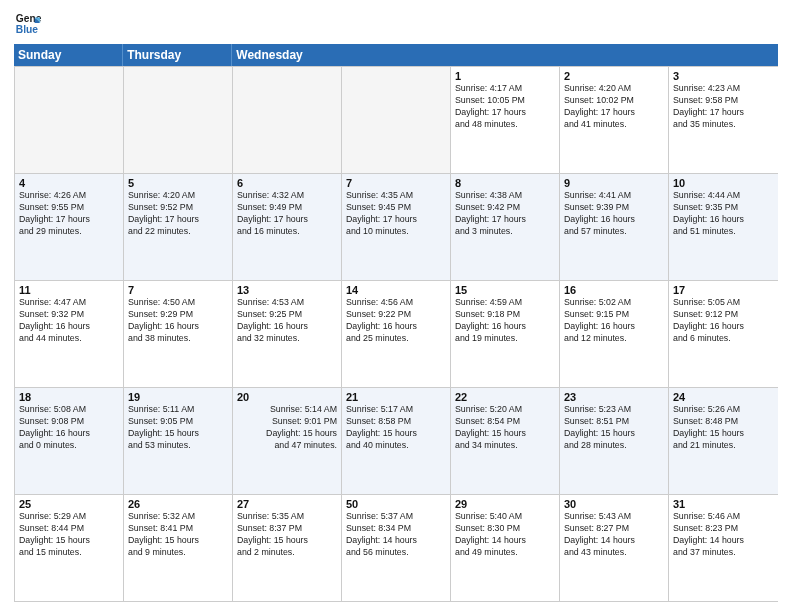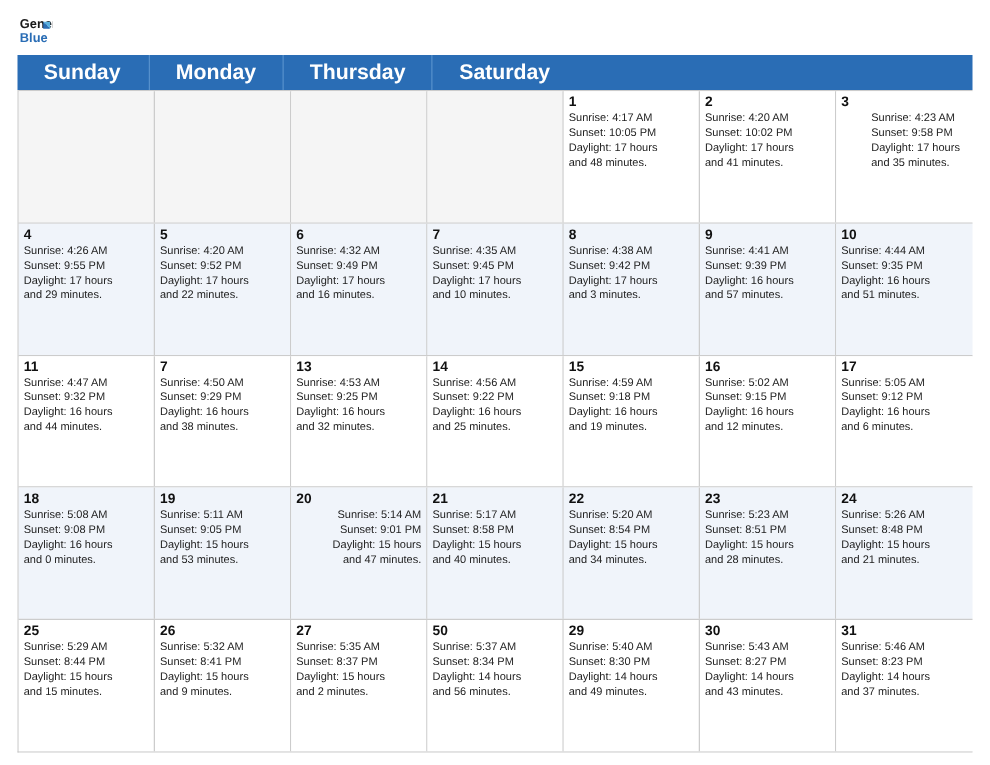--- a/index.html
+++ b/index.html
@@ -56,23 +56,23 @@
       display: flex;
       flex-direction: column;
     }
     .cal-header-row {
       display: grid;
       grid-template-columns: repeat(7, 1fr);
       background: #2a6db5;
       color: white;
     }
     .cal-header-cell {
-      font-size: 17px;
+      font-size: 12px;
       font-weight: bold;
-      padding: 4px 21px;
+      padding: 4px 4px;
       text-align: left;
       border-right: 1px solid #5590cc;
     }
     .cal-header-cell:last-child { border-right: none; }
     .cal-body {
       flex: 1;
       display: flex;
       flex-direction: column;
       border-left: 1px solid #ccc;
       border-bottom: 1px solid #ccc;
@@ -126,23 +126,22 @@
     </div>
     <div class="title-block">
       <div class="main-title"></div>
       <div class="subtitle"></div>
     </div>
   </div>
 
   <div class="calendar">
     <div class="cal-header-row">
     <div class="cal-header-cell">Sunday</div>
-        <div class="cal-header-cell">Monday</div>
         <div class="cal-header-cell">Thursday</div>
-        <div class="cal-header-cell">Saturday</div>
+        <div class="cal-header-cell">Wednesday</div>
       </div>
     <div class="cal-body">
     <div class="cal-row">
           <div class="cal-cell empty"></div>
           <div class="cal-cell empty"></div>
           <div class="cal-cell empty"></div>
           <div class="cal-cell empty"></div>
           <div class="cal-cell">
             <div class="day-num">1</div>
             <div class="cell-text" style="white-space: pre-line;">Sunrise: 4:17 AM
@@ -152,21 +151,21 @@
           </div>
           <div class="cal-cell">
             <div class="day-num">2</div>
             <div class="cell-text" style="white-space: pre-line;">Sunrise: 4:20 AM
 Sunset: 10:02 PM
 Daylight: 17 hours
 and 41 minutes.</div>
           </div>
           <div class="cal-cell">
             <div class="day-num">3</div>
-            <div class="cell-text" style="white-space: pre-line; margin-left: 24px;">Sunrise: 4:23 AM
+            <div class="cell-text" style="white-space: pre-line;">Sunrise: 4:23 AM
 Sunset: 9:58 PM
 Daylight: 17 hours
 and 35 minutes.</div>
           </div>
         </div>
         <div class="cal-row">
           <div class="cal-cell alt-row">
             <div class="day-num">4</div>
             <div class="cell-text" style="white-space: pre-line;">Sunrise: 4:26 AM
 Sunset: 9:55 PM

